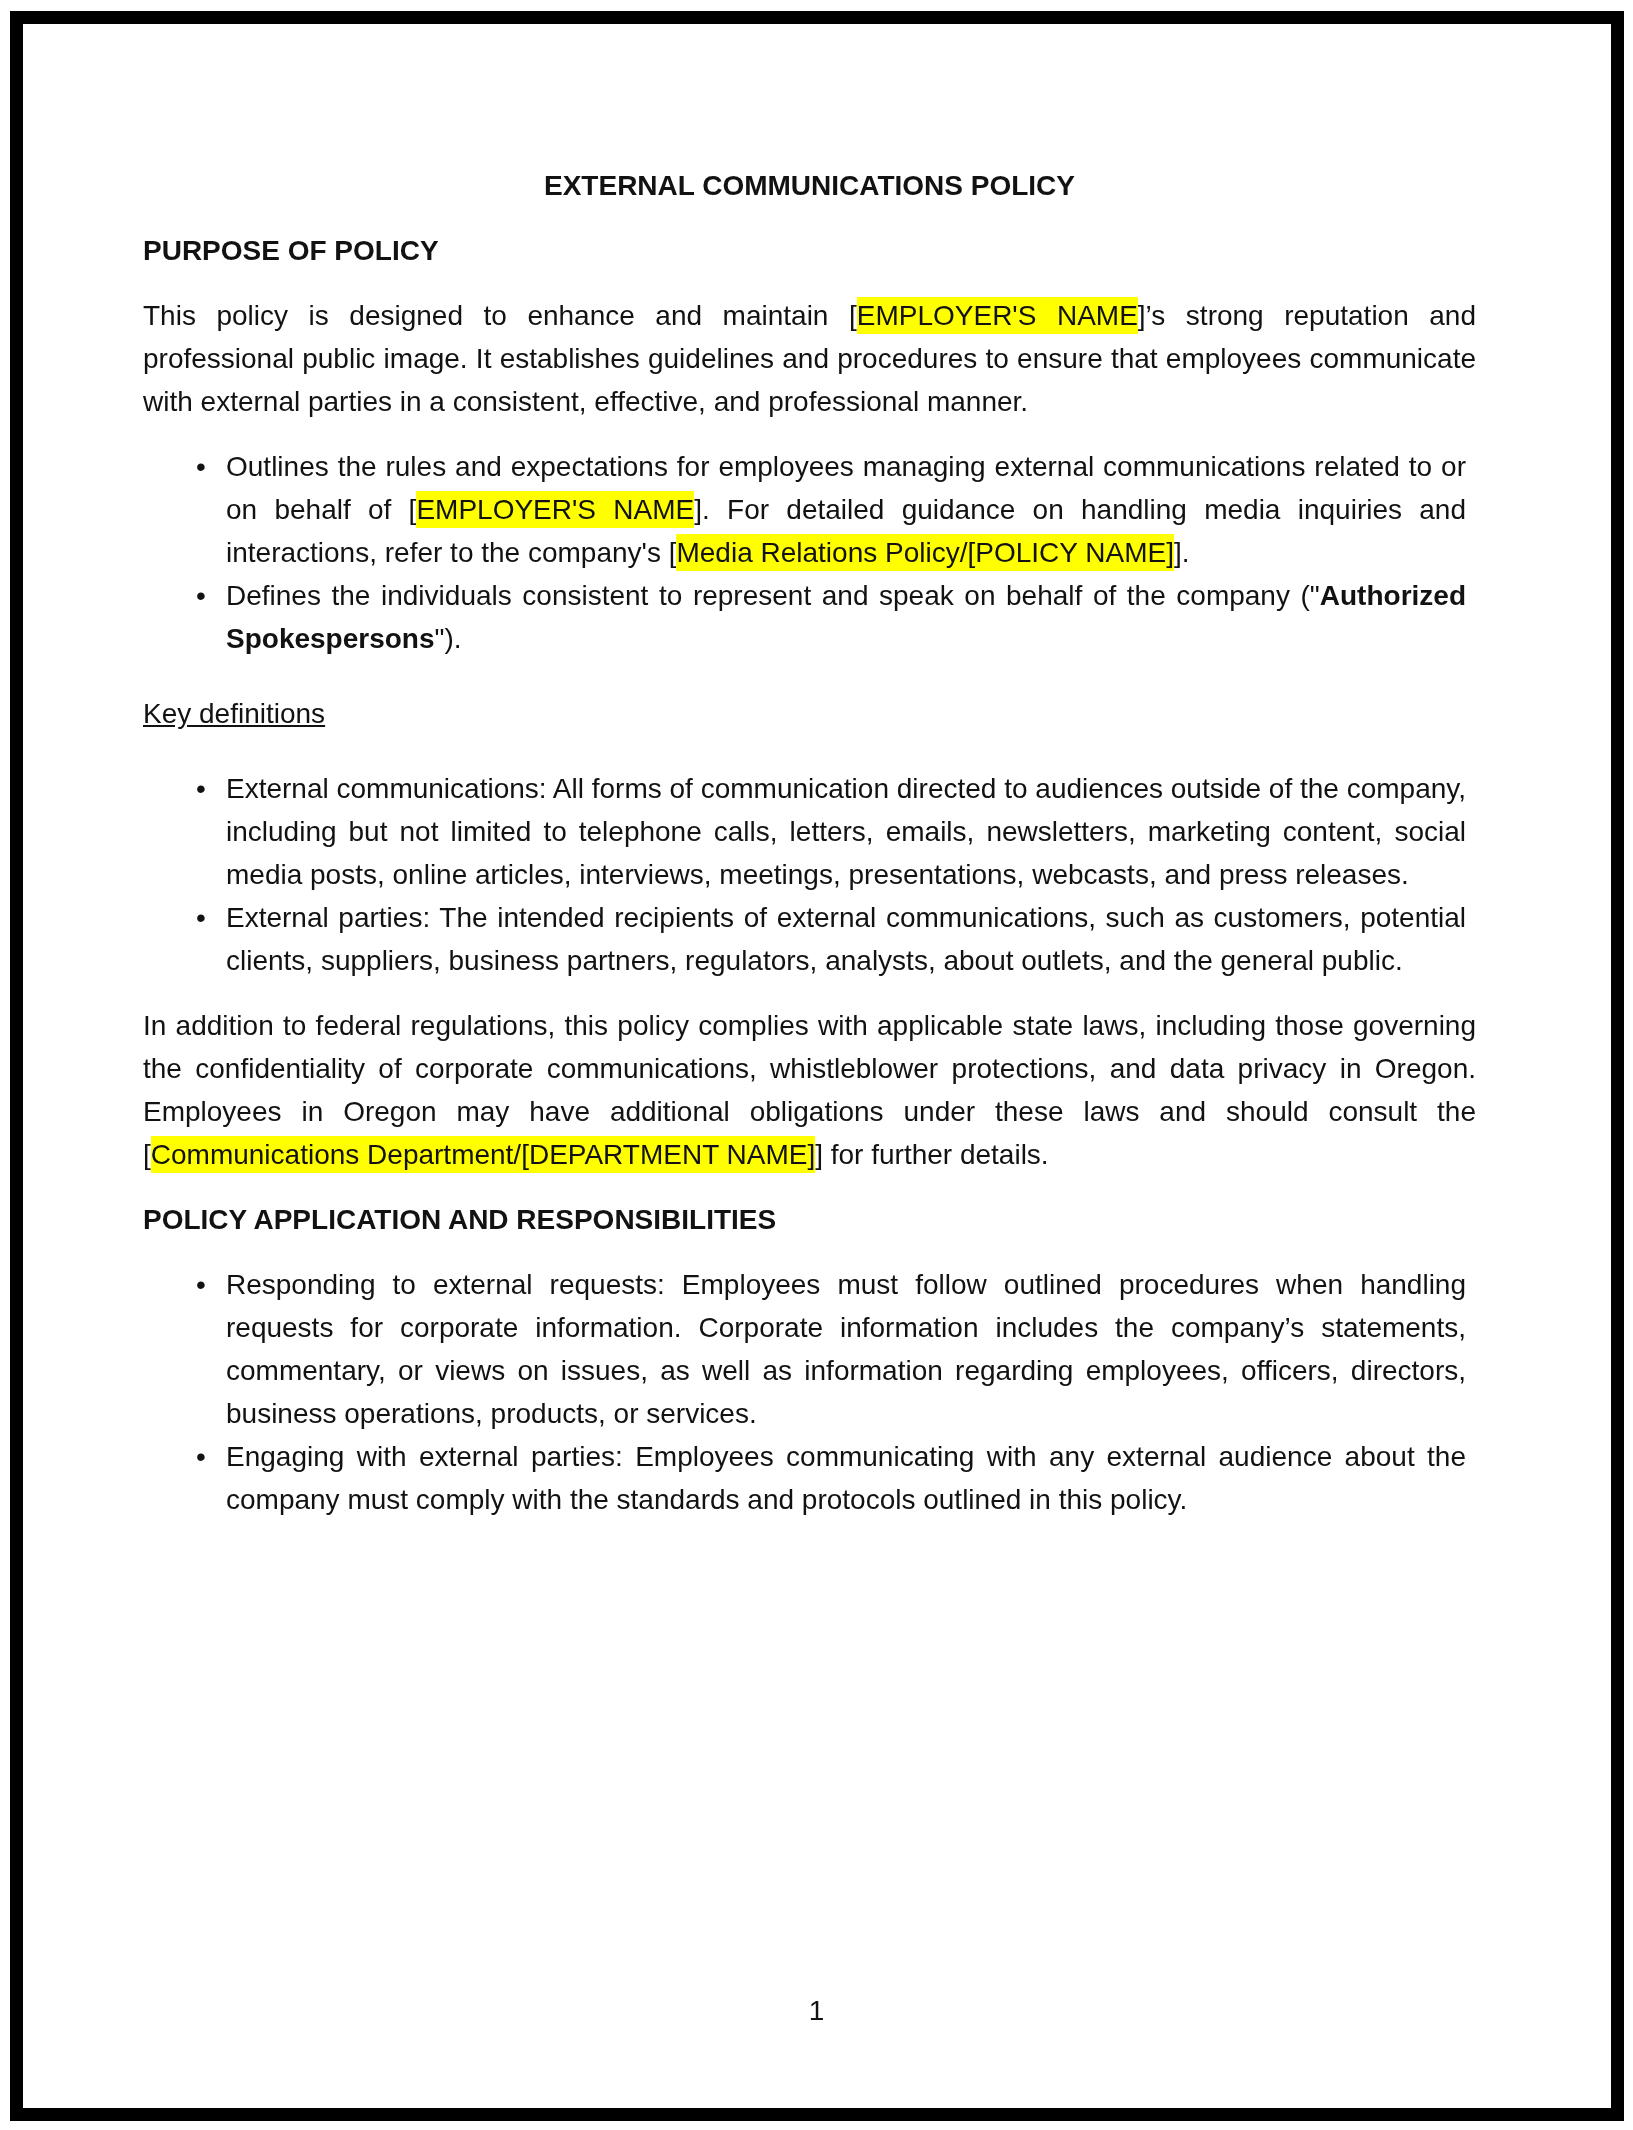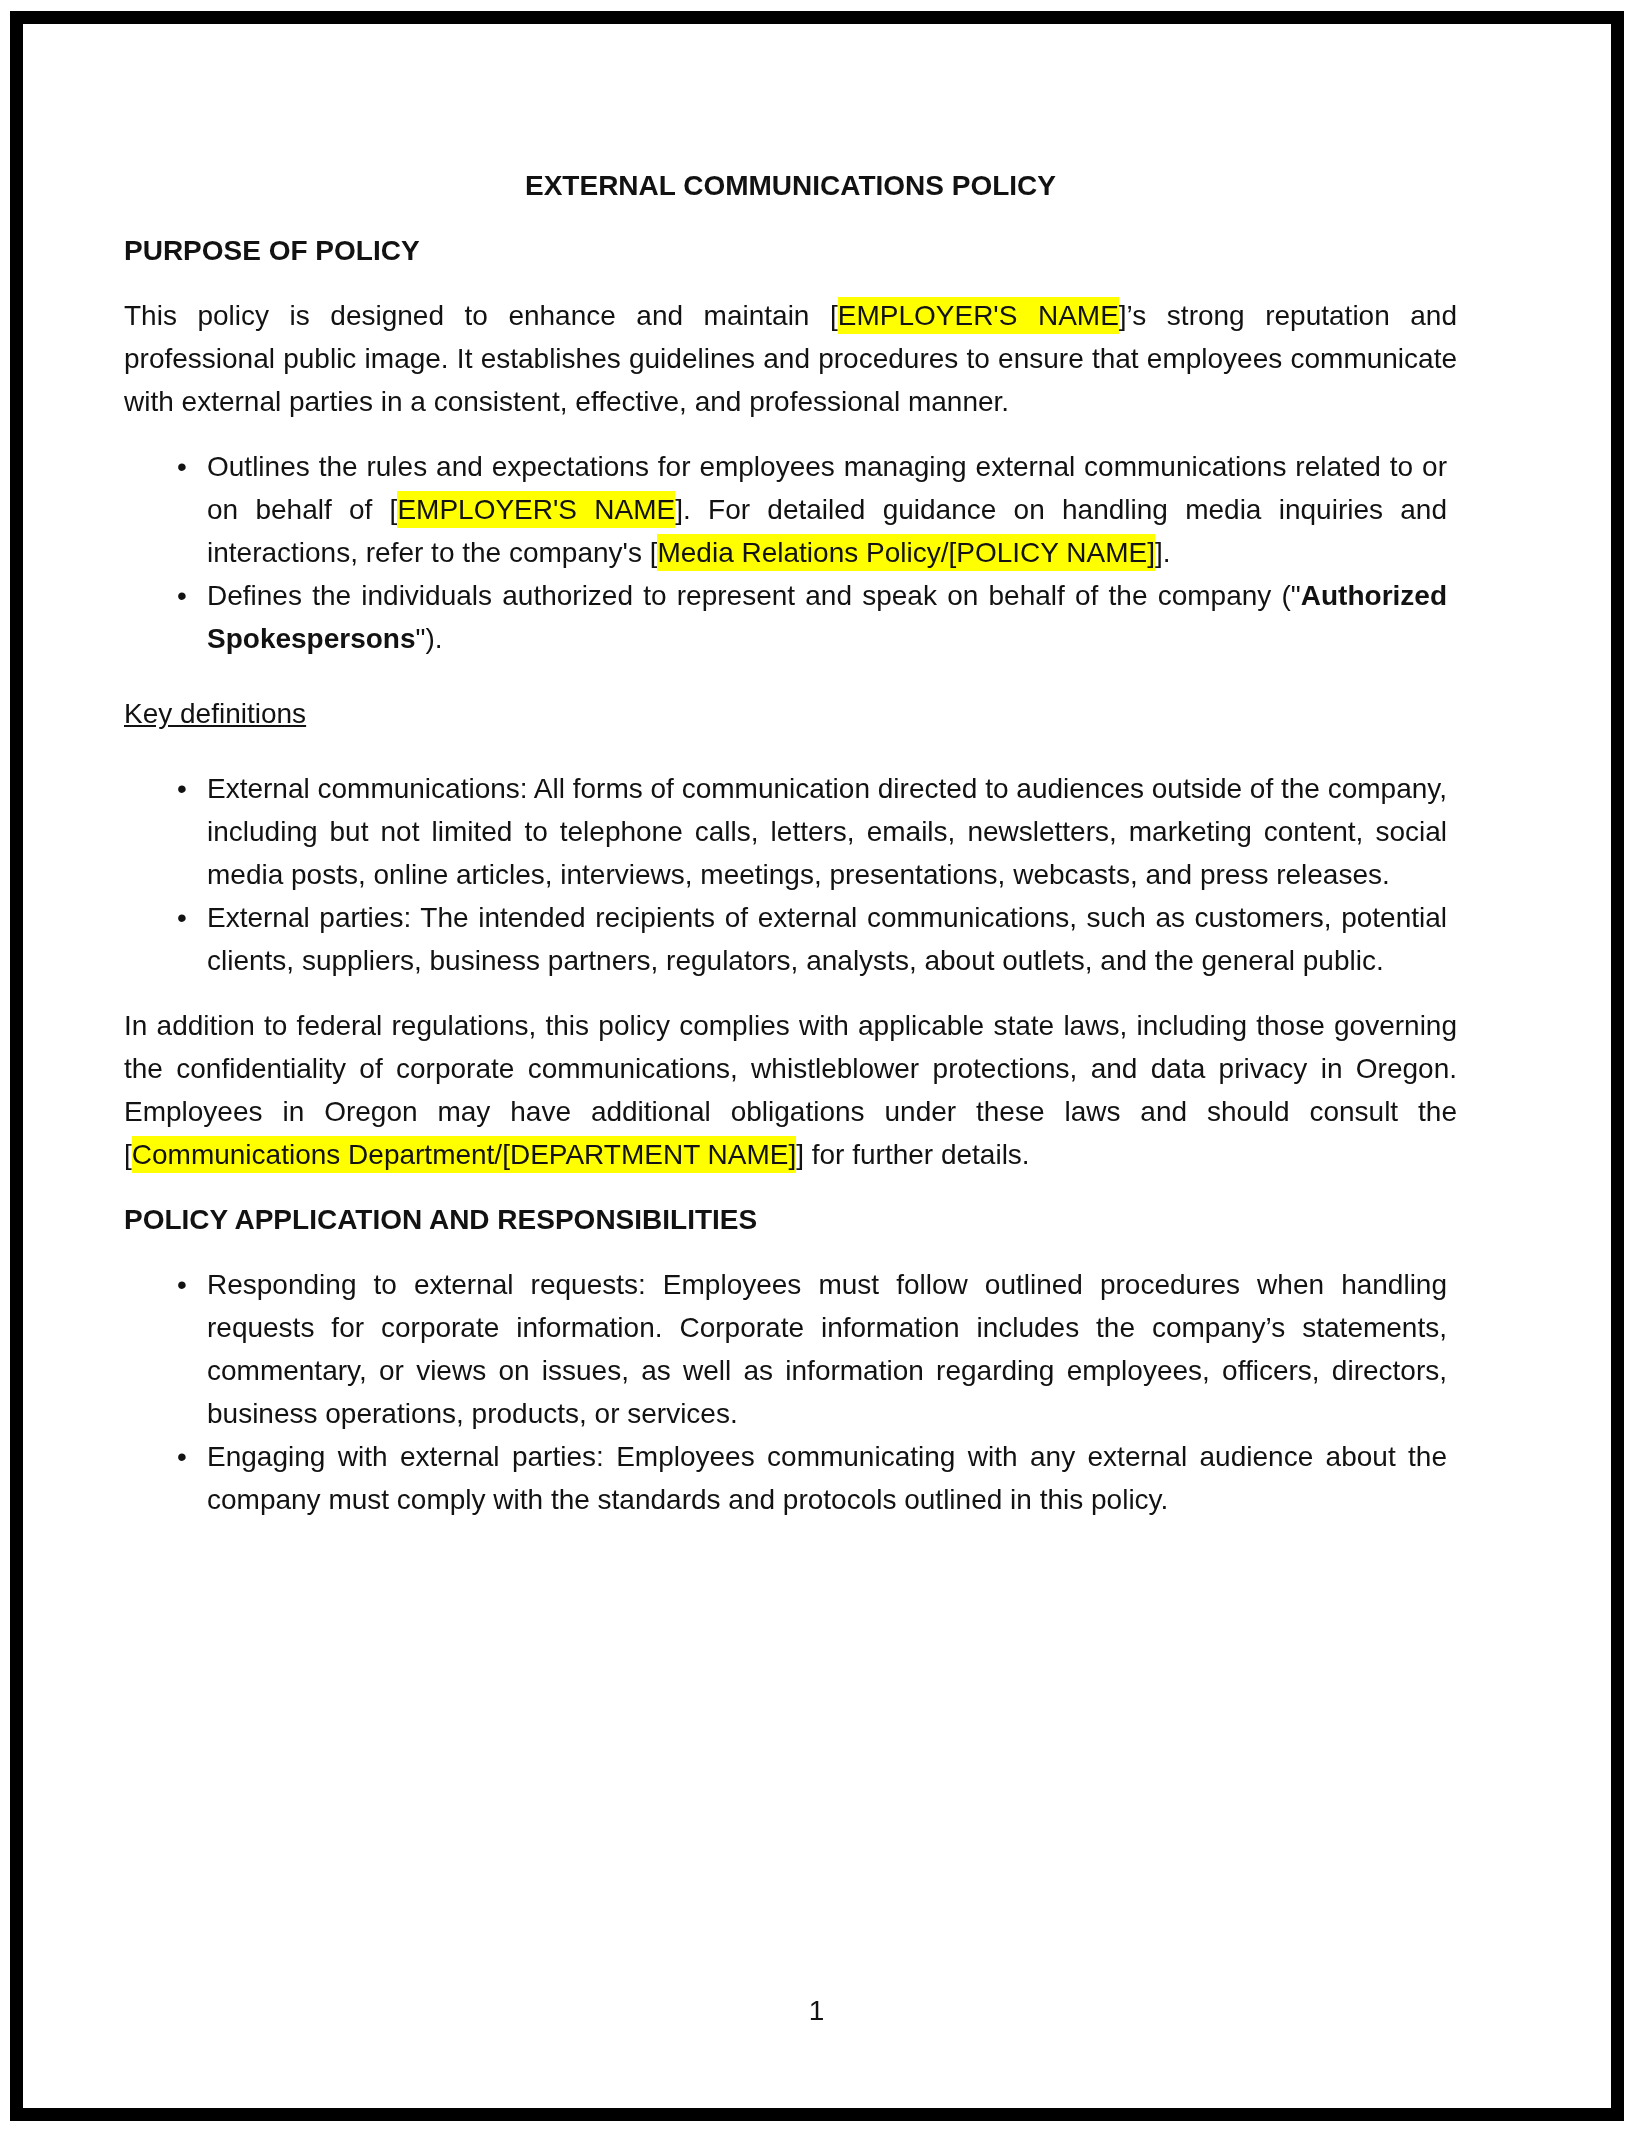--- a/index.html
+++ b/index.html
@@ -18,21 +18,21 @@
     position: absolute;
     left: 10px;
     top: 11px;
     right: 9px;
     bottom: 9px;
     border: 13px solid #000000;
     background: #ffffff;
   }
   .content {
     position: absolute;
-    left: 124px;
+    left: 143px;
     top: 0;
     width: 1333px;
     font-size: 28px;
     line-height: 43px;
   }
   .doc-title {
     margin: 164px 0 22px 0;
     font-size: 28px;
     line-height: 43px;
     font-weight: 700;
@@ -102,21 +102,21 @@
   <h1 class="doc-title">EXTERNAL COMMUNICATIONS POLICY</h1>
 
   <h2 class="heading">PURPOSE OF POLICY</h2>
 
   <p class="body-par"><span>This policy is designed to enhance and maintain [</span><mark style="background: rgb(255, 255, 0);">EMPLOYER'S NAME</mark><span>]’s strong reputation and professional public image. It establishes guidelines and procedures to ensure that employees communicate with external parties in a consistent, effective, and professional manner.</span></p>
 
 
 
   <ul class="doc-list">
     <li><span>Outlines the rules and expectations for employees managing external communications related to or on behalf of [</span><mark style="background: rgb(255, 255, 0);">EMPLOYER'S NAME</mark><span>]. For detailed guidance on handling media inquiries and interactions, refer to the company's [</span><mark style="background: rgb(255, 255, 0);">Media Relations Policy/[POLICY NAME]</mark><span>].</span></li>
-    <li><span>Defines the individuals authorized to represent and speak on behalf of the company ("</span><span class="bold">Authorized Spokespersons</span><span>").</span></li>
+    <li><span>Defines the individuals consistent to represent and speak on behalf of the company ("</span><span class="bold">Authorized Spokespersons</span><span>").</span></li>
   </ul>
 
   <h3 class="heading-underline">Key definitions</h3>
 
   <ul class="doc-list">
     <li>External communications: All forms of communication directed to audiences outside of the company, including but not limited to telephone calls, letters, emails, newsletters, marketing content, social media posts, online articles, interviews, meetings, presentations, webcasts, and press releases.</li>
     <li>External parties: The intended recipients of external communications, such as customers, potential clients, suppliers, business partners, regulators, analysts, about outlets, and the general public.</li>
   </ul>
 
   <p class="body-par"><span>In addition to federal regulations, this policy complies with applicable state laws, including those governing the confidentiality of corporate communications, whistleblower protections, and data privacy in Oregon. Employees in Oregon may have additional obligations under these laws and should consult the [</span><mark style="background: rgb(255, 255, 0);">Communications Department/[DEPARTMENT NAME]</mark><span>] for further details.</span></p>

